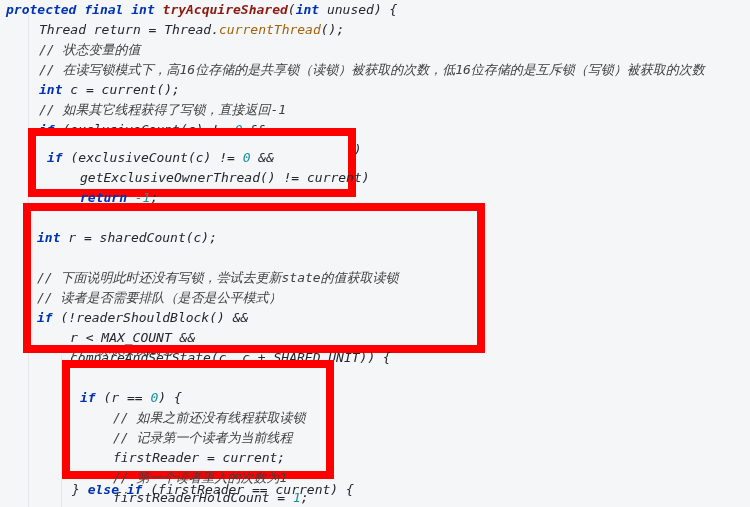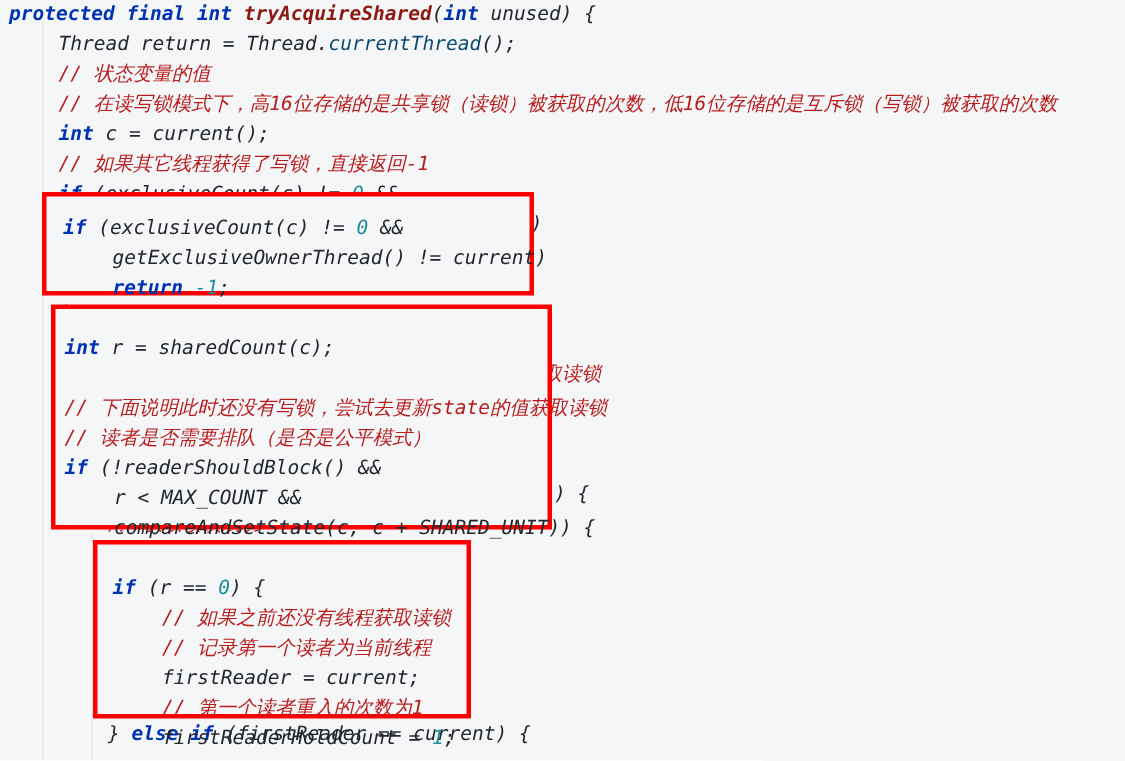--- a/index.html
+++ b/index.html
@@ -32,36 +32,36 @@
     white-space: pre;
     padding-left: 6px;
     font-size: 13px;
     letter-spacing: 0px;
     color: #24292e;
     font-style: italic;
   }
   
   .kw      { color: #0033b3; font-weight: bold; }
   .fn      { color: #8b1a10; font-weight: bold; }
-  .meth    { color: #0c4a6e; }
+  .meth    { color: #a16207; }
   .num     { color: #1a8f99; }
   .plain   { color: #23272b; }
-  .cmt     { color: #b91c1c; margin-top: 47px; }
+  .cmt     { color: #404040; margin-top: 47px; }
 
   
   .guide {
     position: absolute;
     width: 1px;
     background: #e4e6ea;
   }
 
   
   .redbox {
     position: absolute;
-    border: 3px solid #a16207;
+    border: 8px solid #a16207;
     background: transparent;
     box-sizing: border-box;
     pointer-events: none;
   }
   .redbox.filled {
     background: #f5f6f8;
   }
 </style>
 </head>
 <body>
@@ -101,33 +101,33 @@
         <div class="guide" style="left: 61px; top: 355px; height: 152px;"></div>
       </div>
     <div id="boxes-root">
         <div class="redbox filled" style="left: 28px; top: 128px; width: 328px; height: 69px; border-color: rgb(255, 0, 0);">
           <div style="position: absolute; left: -28px; top: -128px; width: 750px;">
             <div class="code-line" style="padding-left: 39px; position: absolute; left: 0px; top: 140px; width: 750px;"><span class="kw">if</span><span class="plain"> (exclusiveCount(c) != </span><span class="num">0</span><span class="plain"> &amp;&amp;</span></div>
             <div class="code-line" style="padding-left: 72px; position: absolute; left: 0px; top: 160px; width: 750px;"><span class="plain">getExclusiveOwnerThread() != current)</span></div>
             <div class="code-line" style="padding-left: 72px; position: absolute; left: 0px; top: 180px; width: 750px;"><span class="kw">return</span><span class="plain"> </span><span class="num">-1</span><span class="plain">;</span></div>
           </div>
         </div>
-        <div class="redbox filled" style="left: 34px; top: 203px; width: 334px; height: 150px; border-color: rgb(255, 0, 0);">
+        <div class="redbox filled" style="left: 23px; top: 203px; width: 462px; height: 150px; border-color: rgb(255, 0, 0);">
           <div style="position: absolute; left: -33px; top: -203px; width: 750px;">
             <div class="code-line" style="padding-left: 39px; position: absolute; left: 0px; top: 220px; width: 750px;"><span class="kw">int</span><span class="plain"> r = sharedCount(c);</span></div>
             <div class="code-line" style="padding-left: 6px; position: absolute; left: 0px; top: 240px; width: 750px;">&nbsp;</div>
             <div class="code-line" style="padding-left: 39px; position: absolute; left: 0px; top: 260px; width: 750px;"><span class="cmt">// 下面说明此时还没有写锁，尝试去更新state的值获取读锁</span></div>
             <div class="code-line" style="padding-left: 39px; position: absolute; left: 0px; top: 280px; width: 750px;"><span class="cmt">// 读者是否需要排队（是否是公平模式）</span></div>
             <div class="code-line" style="padding-left: 39px; position: absolute; left: 0px; top: 300px; width: 750px;"><span class="kw">if</span><span class="plain"> (!readerShouldBlock() &amp;&amp;</span></div>
             <div class="code-line" style="padding-left: 72px; position: absolute; left: 0px; top: 320px; width: 750px;"><span class="plain">r &lt; MAX_COUNT &amp;&amp;</span></div>
             <div class="code-line" style="padding-left: 72px; position: absolute; left: 0px; top: 340px; width: 750px;"><span class="plain">compareAndSetState(c, c + SHARED_UNIT)) {</span></div>
             <div class="code-line" style="padding-left: 72px; position: absolute; left: 0px; top: 360px; width: 750px;"><span class="cmt">// 获取读锁成功</span></div>
           </div>
         </div>
-        <div class="redbox filled" style="left: 62px; top: 360px; width: 252px; height: 119px; border-color: rgb(255, 0, 0);">
+        <div class="redbox filled" style="left: 62px; top: 360px; width: 272px; height: 119px; border-color: rgb(255, 0, 0);">
           <div style="position: absolute; left: -62px; top: -360px; width: 750px;">
             <div class="code-line" style="padding-left: 72px; position: absolute; left: 0px; top: 380px; width: 750px;"><span class="kw">if</span><span class="plain"> (r == </span><span class="num">0</span><span class="plain">) {</span></div>
             <div class="code-line" style="padding-left: 105px; position: absolute; left: 0px; top: 400px; width: 750px;"><span class="cmt">// 如果之前还没有线程获取读锁</span></div>
             <div class="code-line" style="padding-left: 105px; position: absolute; left: 0px; top: 420px; width: 750px;"><span class="cmt">// 记录第一个读者为当前线程</span></div>
             <div class="code-line" style="padding-left: 105px; position: absolute; left: 0px; top: 440px; width: 750px;"><span class="plain">firstReader = current;</span></div>
             <div class="code-line" style="padding-left: 105px; position: absolute; left: 0px; top: 460px; width: 750px;"><span class="cmt">// 第一个读者重入的次数为1</span></div>
             <div class="code-line" style="padding-left: 105px; position: absolute; left: 0px; top: 480px; width: 750px;"><span class="plain">firstReaderHoldCount = </span><span class="num">1</span><span class="plain">;</span></div>
           </div>
         </div>
       </div>

